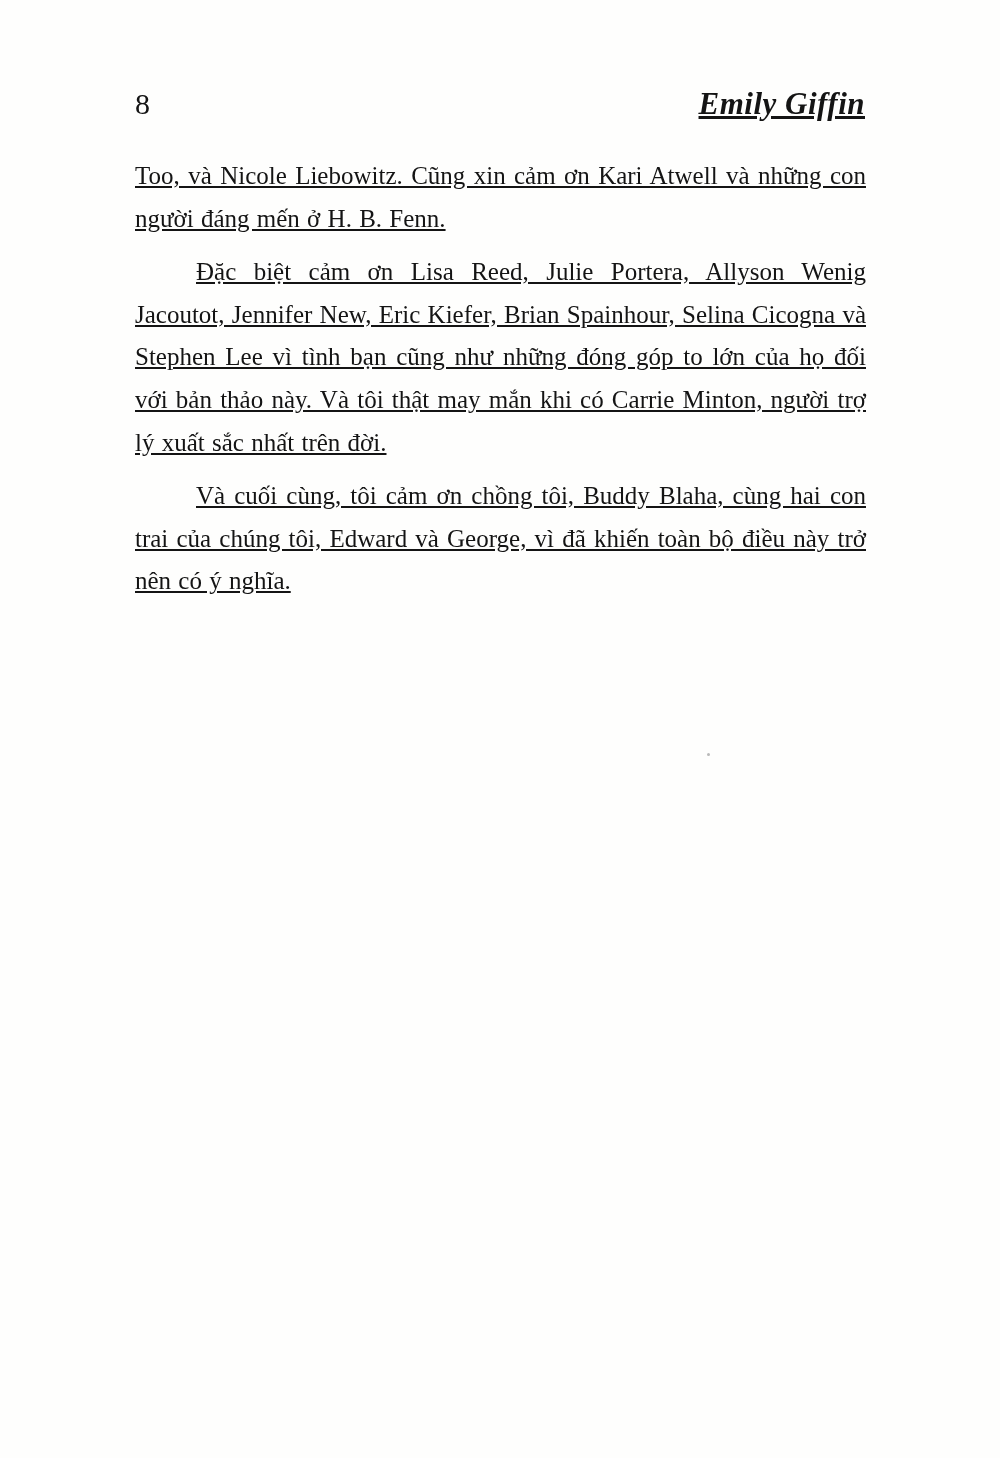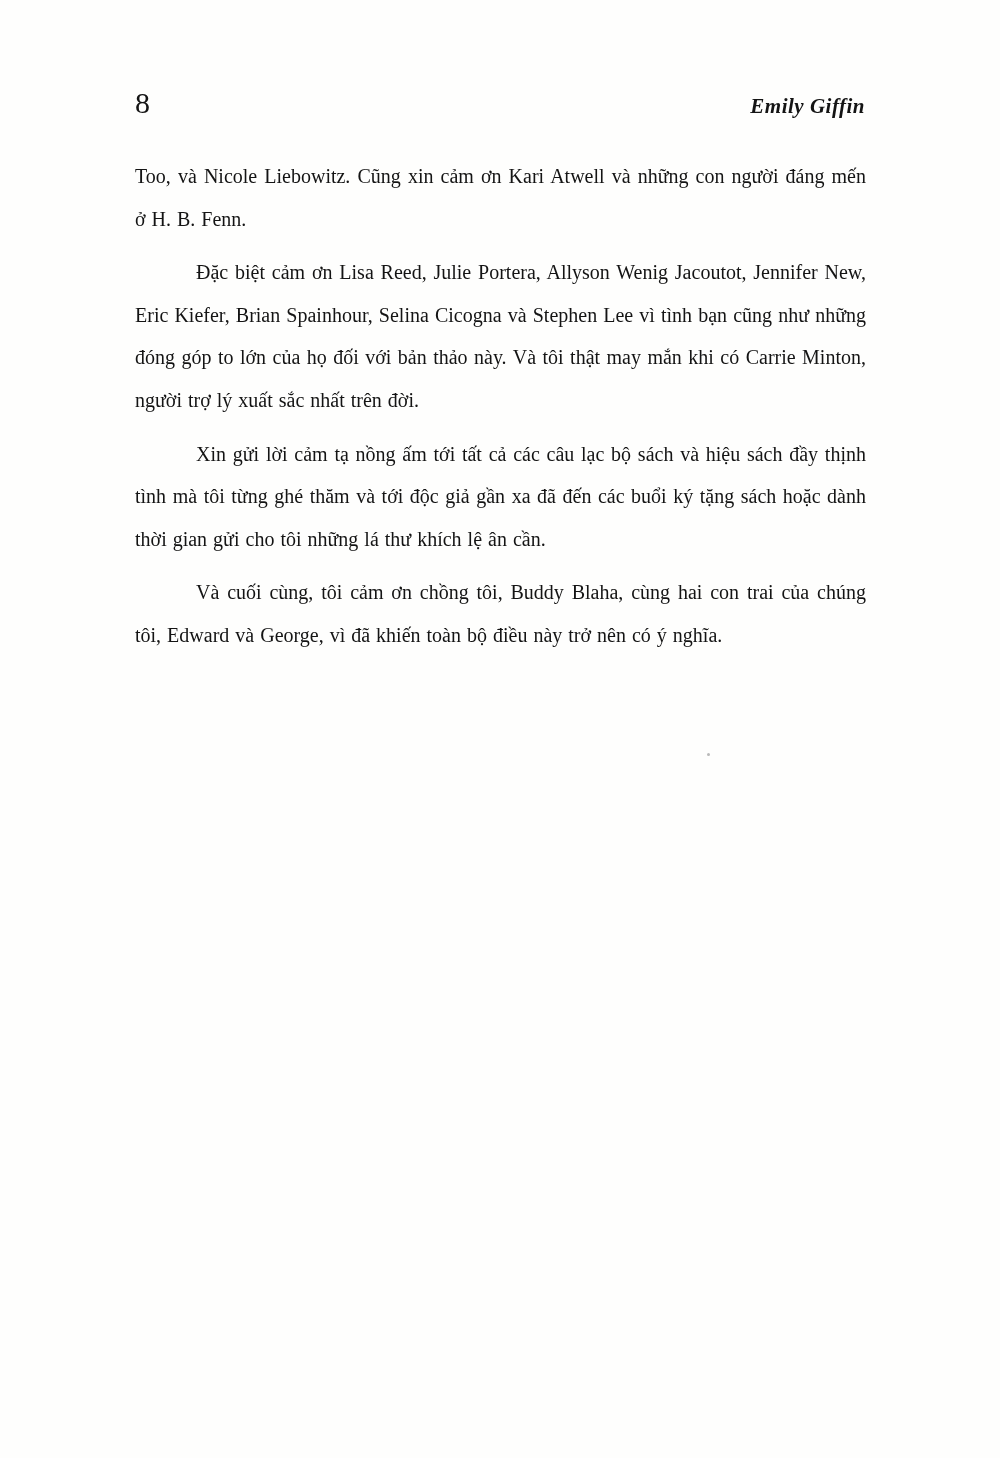--- a/index.html
+++ b/index.html
@@ -27,38 +27,40 @@
     display: flex;
     justify-content: space-between;
     align-items: baseline;
   }
   .page-number {
     font-size: 30px;
     font-style: normal;
     letter-spacing: 0.5px;
   }
   .author-name {
-    font-size: 21px;
+    font-size: 31px;
     font-style: italic;
     font-weight: 600;
     letter-spacing: 0.5px;
+    text-decoration: underline;
   }
   .text-block {
     position: absolute;
     top: 155px;
     left: 135px;
     width: 731px;
   }
   .text-block p {
     margin: 0;
-    font-size: 20px;
+    font-size: 25px;
     line-height: 42.6px;
     text-align: justify;
     text-justify: inter-word;
     word-spacing: 1px;
+    text-decoration: underline;
   }
   .text-block p.indent {
     text-indent: 61px;
     margin-top: 11px;
   }
   
   .speckle {
     position: absolute;
     left: 707px;
     top: 753px;
@@ -74,19 +76,18 @@
 <div class="page">
 
   <div class="running-header">
     <span class="page-number">8</span>
     <span class="author-name">Emily Giffin</span>
   </div>
 
   <div class="text-block">
     <p>Too, và Nicole Liebowitz. Cũng xin cảm ơn Kari Atwell và những con người đáng mến ở H. B. Fenn.</p>
     <p class="indent">Đặc biệt cảm ơn Lisa Reed, Julie Portera, Allyson Wenig Jacoutot, Jennifer New, Eric Kiefer, Brian Spainhour, Selina Cicogna và Stephen Lee vì tình bạn cũng như những đóng góp to lớn của họ đối với bản thảo này. Và tôi thật may mắn khi có Carrie Minton, người trợ lý xuất sắc nhất trên đời.</p>
-    <p class="indent">Xin gửi lời cảm tạ nồng ấm tới tất cả các câu lạc bộ sách và hiệu sách đầy thịnh tình mà tôi từng ghé thăm và tới độc giả gần xa đã đến các buổi ký tặng sách hoặc dành thời gian gửi cho tôi những lá thư khích lệ ân cần.</p>
     <p class="indent">Và cuối cùng, tôi cảm ơn chồng tôi, Buddy Blaha, cùng hai con trai của chúng tôi, Edward và George, vì đã khiến toàn bộ điều này trở nên có ý nghĩa.</p>
   </div>
 
   <div class="speckle"></div>
 
 </div>
 
 </body></html>

